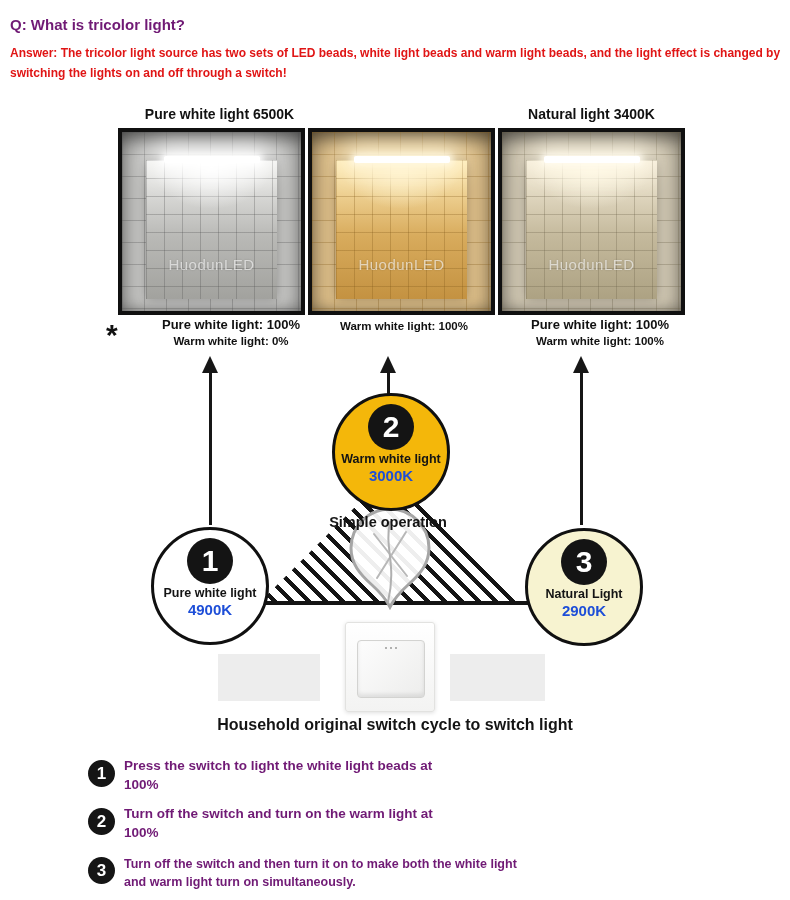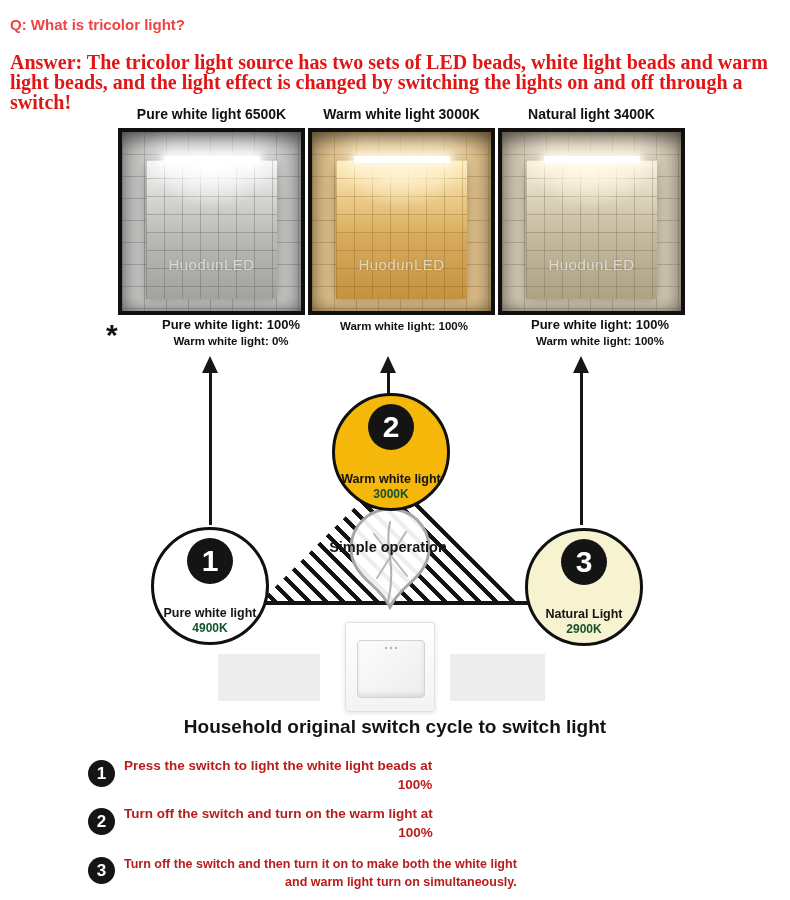--- a/index.html
+++ b/index.html
@@ -1,21 +1,21 @@
 <!DOCTYPE html>
 <html><head>
 <meta charset="utf-8">
 <style>
   html,body{margin:0;padding:0;background:#ffffff;}
   .page{position:relative;width:790px;height:900px;background:#fff;overflow:hidden;
         font-family:"Liberation Sans",sans-serif;}
   
-  .q-head{position:absolute;left:10px;top:16px;font-size:15px;font-weight:bold;color:#ef4444;}
-  .answer{position:absolute;left:10px;top:52px;width:772px;font-size:20px;line-height:20px;
-          font-weight:bold;color:#e01515;font-family:Liberation Serif, serif;}
+  .q-head{position:absolute;left:10px;top:16px;font-size:15px;font-weight:bold;color:#701a75;}
+  .answer{position:absolute;left:10px;top:43px;width:772px;font-size:12px;line-height:20px;
+          font-weight:bold;color:#e01515;}
   
   .col-title{position:absolute;top:106px;width:187px;text-align:center;font-size:14px;
              font-weight:bold;color:#111;}
   
   .room{position:absolute;top:128px;width:187px;height:187px;box-sizing:border-box;
         border:4px solid #101010;overflow:hidden;background:var(--wall);
         box-shadow:inset 0 16px 18px -8px rgba(0,0,0,.50),
                    inset 0 -10px 14px -8px rgba(0,0,0,.25),
                    inset 14px 0 20px -10px rgba(0,0,0,.33),
                    inset -14px 0 20px -10px rgba(0,0,0,.33);}
@@ -48,65 +48,64 @@
   .arrow{position:absolute;width:16px;z-index:1;}
   .arrow .head{width:0;height:0;border-left:8px solid transparent;border-right:8px solid transparent;
                border-bottom:17px solid #161616;}
   .arrow .stem{width:3px;margin:0 auto;background:#161616;}
   
   .hatch-triangle{position:absolute;left:258px;top:472px;width:264px;height:132px;z-index:2;
       clip-path:polygon(50% 0%,100% 100%,0% 100%);
       background:repeating-linear-gradient(45deg,#141414 0 4px,rgba(0,0,0,0) 4px 12px);}
   .base-line{position:absolute;left:255px;top:601px;width:276px;height:4px;background:#141414;z-index:1;}
   .bulb{position:absolute;left:344px;top:506px;z-index:3;}
-  .simple-op{position:absolute;left:288px;top:539px;width:200px;text-align:center;z-index:4;
+  .simple-op{position:absolute;left:288px;top:514px;width:200px;text-align:center;z-index:4;
              font-size:14.5px;font-weight:bold;color:#141414;}
   
   .circle{position:absolute;width:118px;height:118px;box-sizing:border-box;border:3px solid #101010;
           border-radius:50%;z-index:5;display:flex;flex-direction:column;align-items:center;
           background:#ffffff;}
   .circle .num{width:46px;height:46px;margin-top:8px;border-radius:50%;background:#141414;color:#fff;
                font-size:30px;font-weight:bold;line-height:46px;text-align:center;}
-  .circle .clabel{margin-top:22px;font-size:12.5px;font-weight:bold;color:#141414;white-space:nowrap;}
-  .circle .ctemp{margin-top:1px;font-size:12px;font-weight:600;color:#14532d;}
+  .circle .clabel{margin-top:2px;font-size:12.5px;font-weight:bold;color:#141414;white-space:nowrap;}
+  .circle .ctemp{margin-top:1px;font-size:15px;font-weight:600;color:#1d4ed8;}
   .c1{left:151px;top:527px;}
   .c2{left:332px;top:393px;background:#f4b70a;}
   .c3{left:525px;top:528px;background:#f7f3d0;}
   
   .gray-patch{position:absolute;top:654px;height:47px;background:#ededed;z-index:0;}
   .gp-left{left:218px;width:102px;}
   .gp-right{left:450px;width:95px;}
   .switch{position:absolute;left:345px;top:622px;width:90px;height:90px;box-sizing:border-box;
           background:linear-gradient(180deg,#ffffff,#f3f3f2);border:1px solid #e2e2e0;
           border-radius:3px;box-shadow:0 1px 4px rgba(0,0,0,.13);z-index:2;}
   .rocker{position:absolute;left:11px;top:17px;width:66px;height:56px;border-radius:4px;
           background:linear-gradient(135deg,#fdfdfd,#ededec);border:1px solid #d3d3d1;
           box-shadow:inset 0 -3px 4px rgba(0,0,0,.09);}
   .dots{position:absolute;left:50%;top:6px;transform:translateX(-50%);display:flex;gap:3px;}
   .dots span{width:2px;height:2px;border-radius:50%;background:#9a9a98;}
   .switch-caption{position:absolute;left:0;top:716px;width:790px;text-align:center;
-                  font-size:19px;font-weight:bold;color:#141414;}
+                  font-size:16px;font-weight:bold;color:#141414;}
   
   .step-badge{position:absolute;left:88px;width:27px;height:27px;border-radius:50%;background:#151515;
               color:#fff;font-size:17px;font-weight:bold;display:flex;align-items:center;
               justify-content:center;}
-  .step-text{position:absolute;left:124px;color:#b91c1c;font-weight:bold;text-align:right;}
+  .step-text{position:absolute;left:124px;color:#701a75;font-weight:bold;}
   .s12{font-size:13.5px;line-height:18.5px;}
   .s3{font-size:12.5px;line-height:18px;}
 </style>
 </head>
 <body>
 
 <div class="page">
 
   <div class="q-head">Q: What is tricolor light?</div>
   <div class="answer">Answer: The tricolor light source has two sets of LED beads, white light beads and warm light beads, and the light effect is changed by switching the lights on and off through a switch!</div>
 
-  <div class="col-title" style="left:118px">Pure white light 6500K</div>
-  <div class="col-title" style="left:308px">Warm white light 3000K</div>
+  <div class="col-title" style="left:126px">Pure white light 6500K</div>
   <div class="col-title" style="left:498px">Natural light 3400K</div>
 
   <div class="room t-cool" style="left:118px">
     <div class="tiles"></div>
     <div class="back">
       <div class="bar"></div>
       <div class="wm">HuodunLED</div>
     </div>
   </div>
   <div class="room t-warm" style="left:308px">

